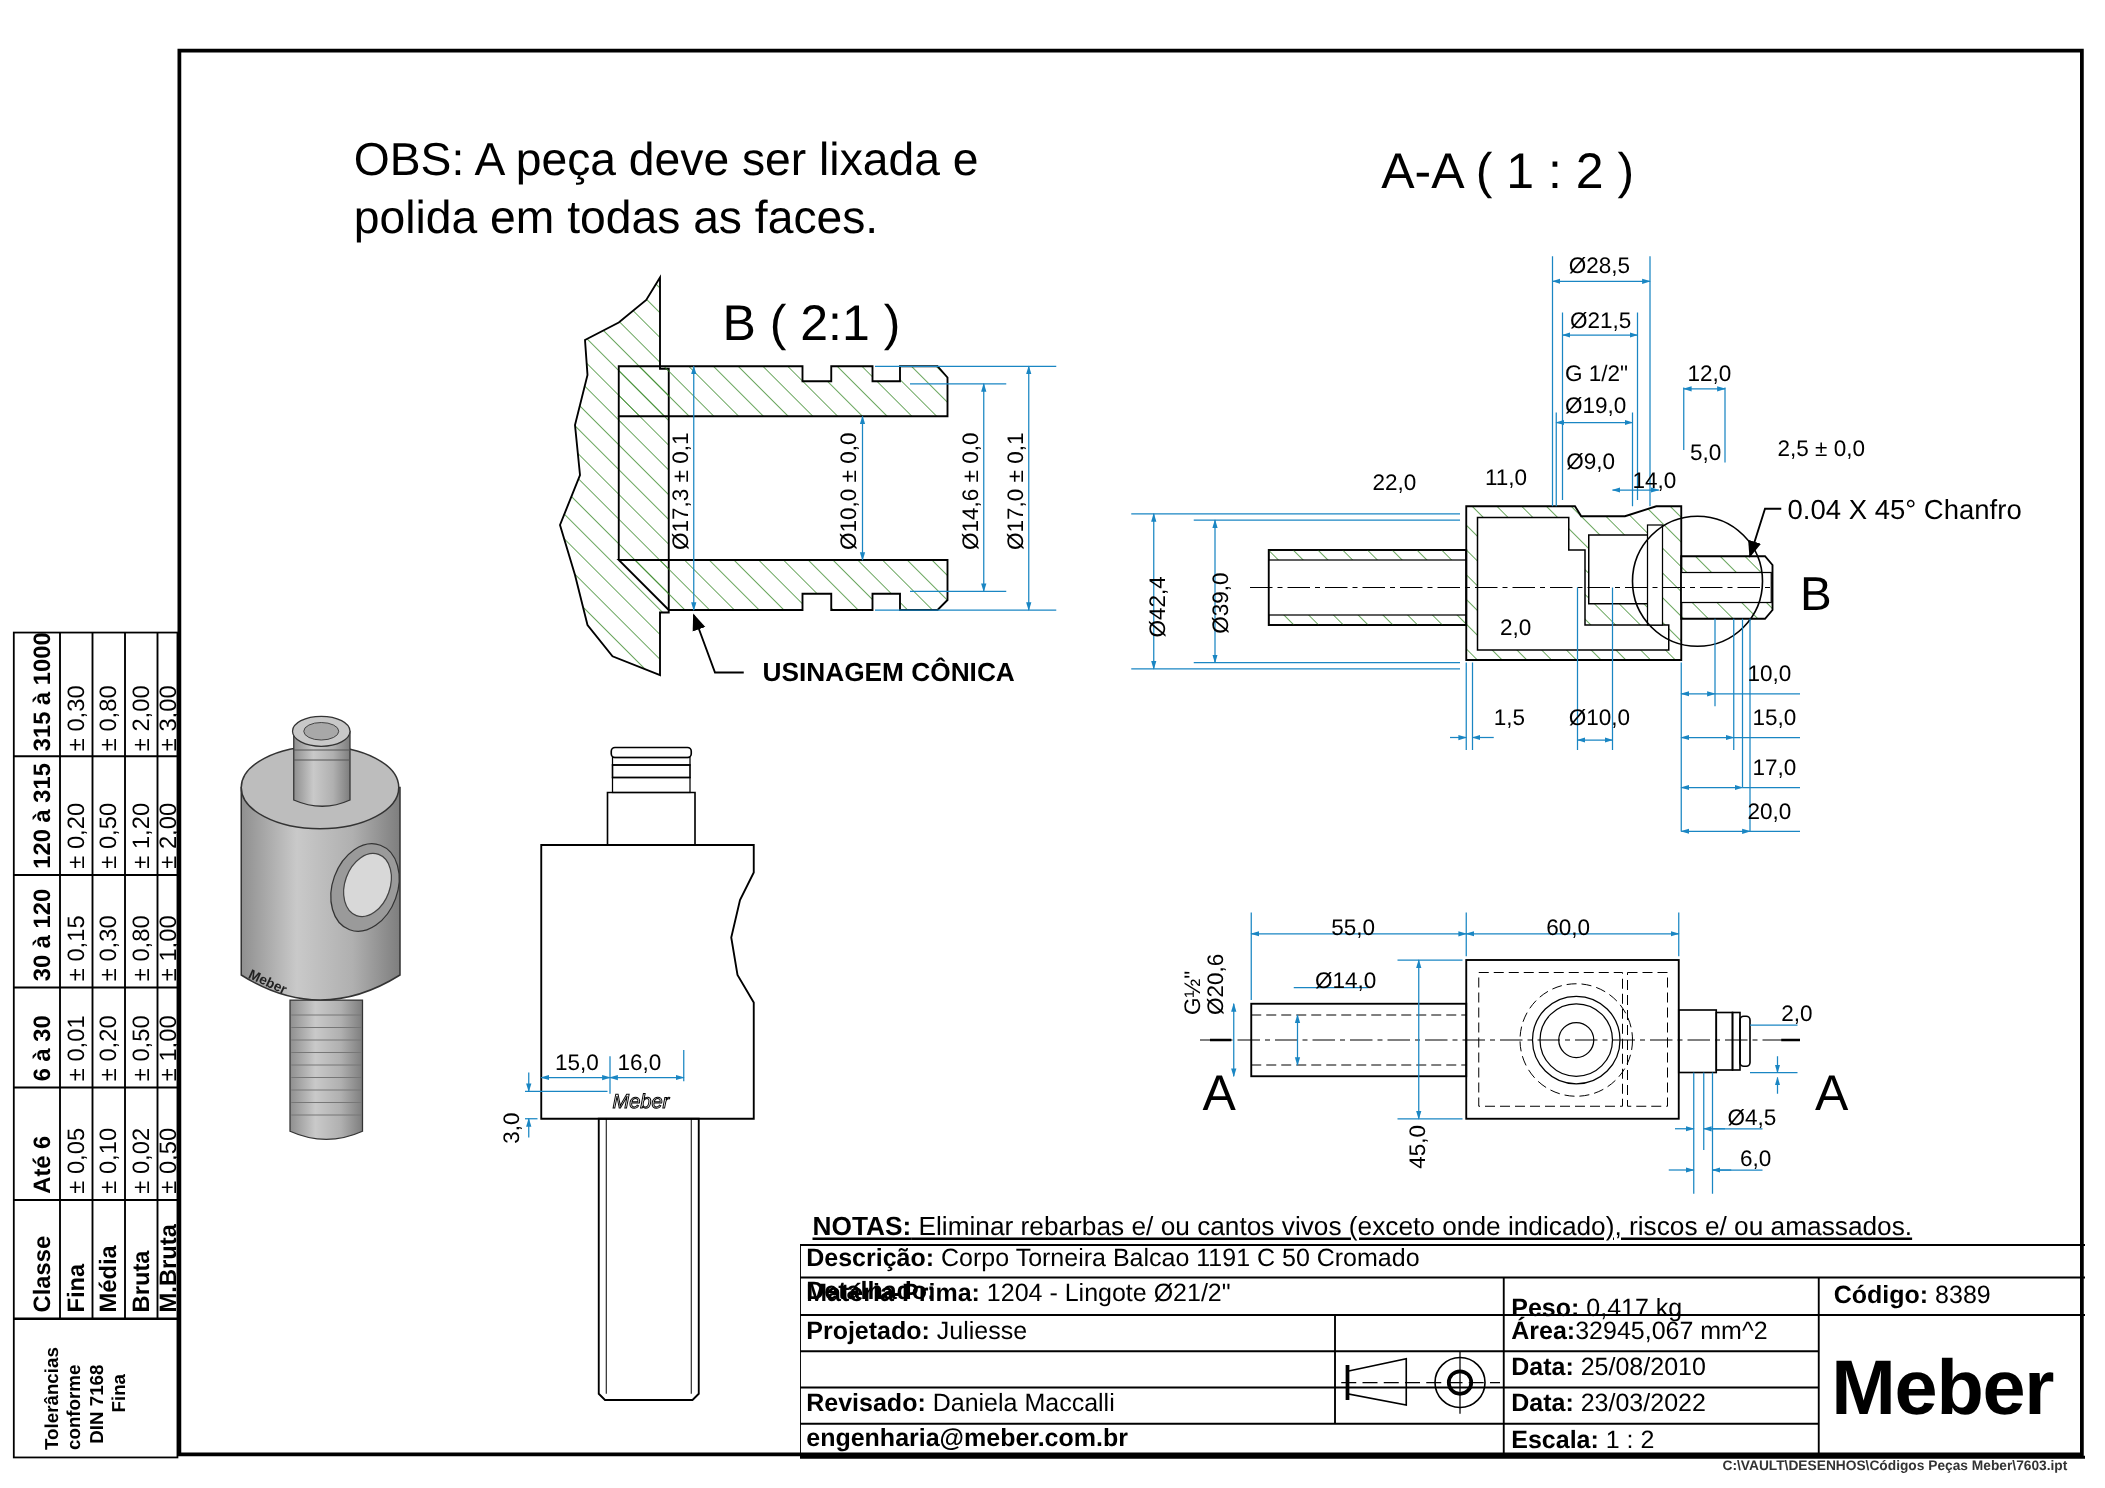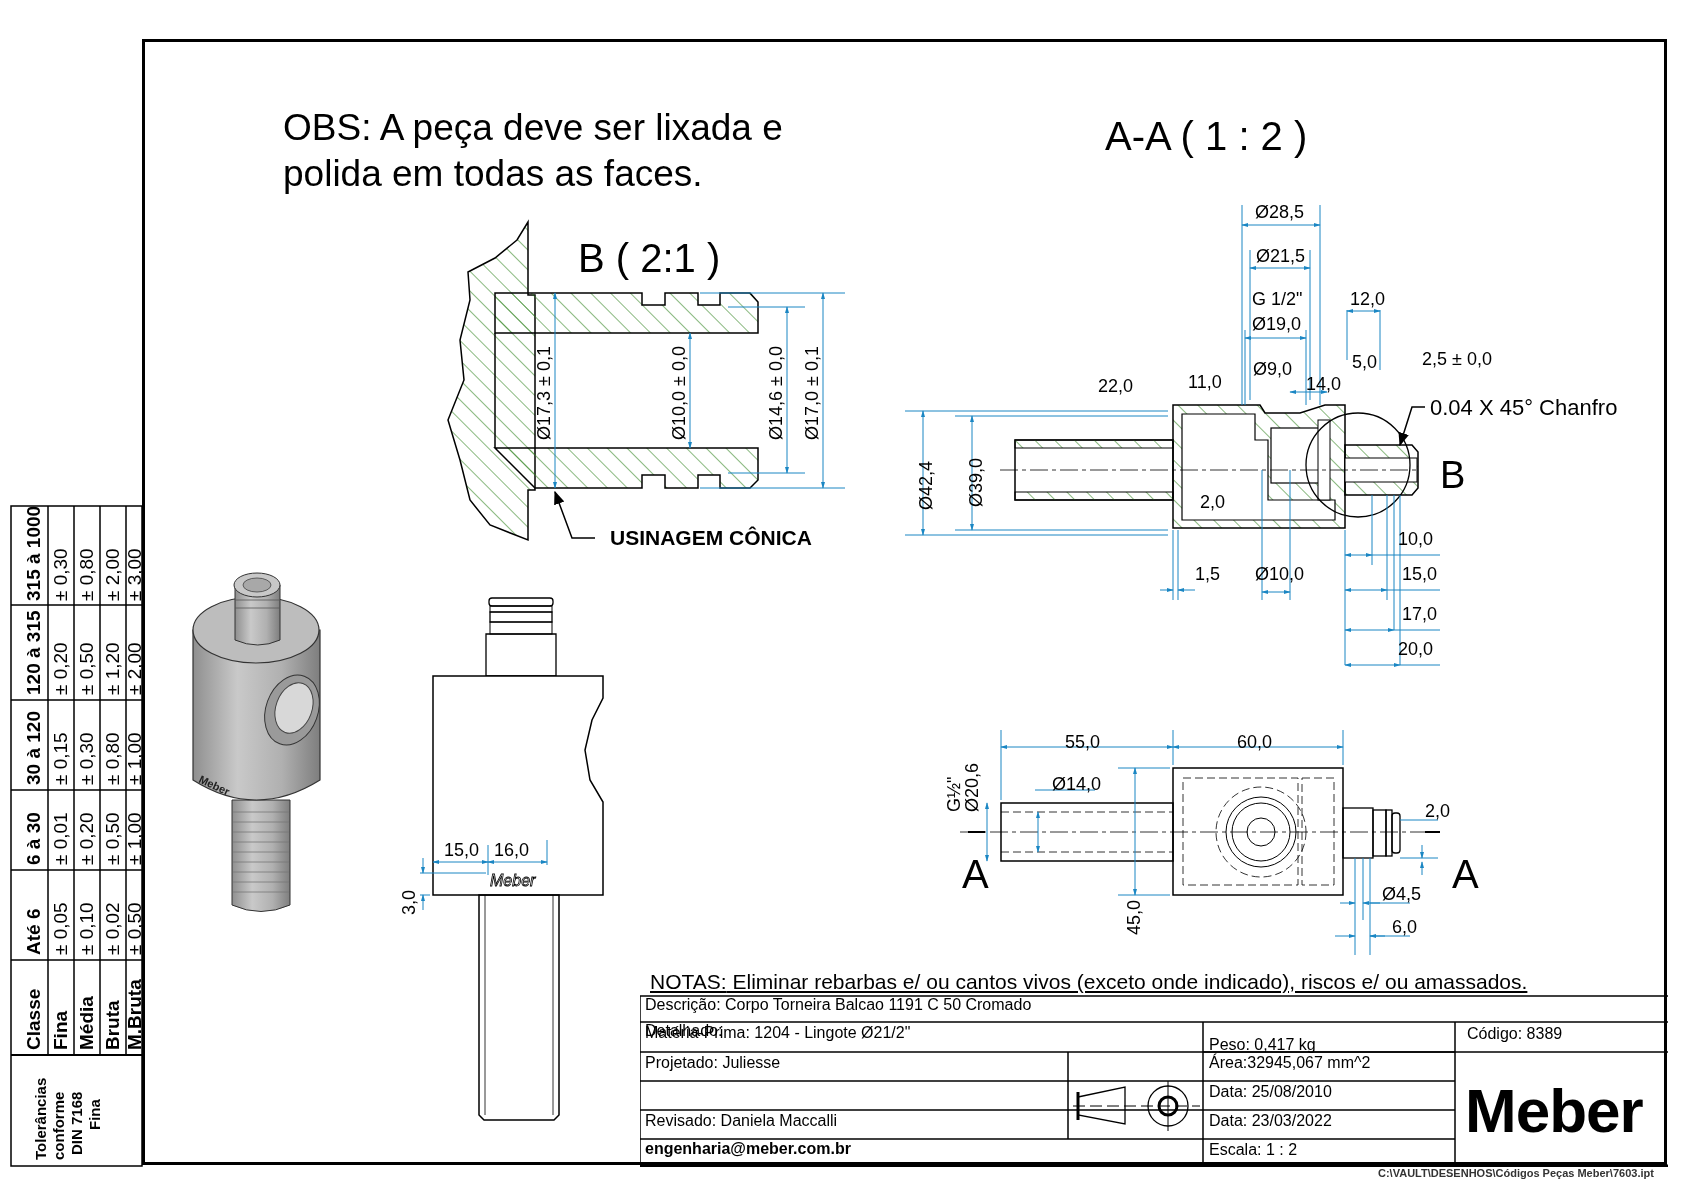--- a/index.html
+++ b/index.html
@@ -2,22 +2,22 @@
 <html><head>
 <meta charset="utf-8">
 <style>
   html,body{margin:0;padding:0;background:#fff;}
   body{width:1684px;height:1190px;position:relative;overflow:hidden;font-family:"Liberation Sans",sans-serif;color:#000;}
   .abs{position:absolute;}
   .frame{position:absolute;left:142px;top:39px;width:1525px;height:1126px;border:3px solid #000;box-sizing:border-box;}
   .obs{left:240px;top:105px;font-size:37px;line-height:46px;margin-left:43px;}
   svg text{font-family:"Liberation Sans",sans-serif;}
   .dim{fill:#000;font-size:18px;}
-  .tb{position:absolute;font-size:16px;white-space:nowrap;}
-  .tb b{font-weight:normal;}
+  .tb{position:absolute;font-size:20px;white-space:nowrap;}
+  .tb b{font-weight:bold;}
   .path{position:absolute;left:1378px;top:1167px;font-size:11px;color:#333;font-weight:bold;}
 </style>
 </head>
 <body>
 
 <div class="frame"></div>
 
 <div class="abs obs">
   <div>OBS: A peça deve ser lixada e</div>
   <div>polida em todas as faces.</div>

